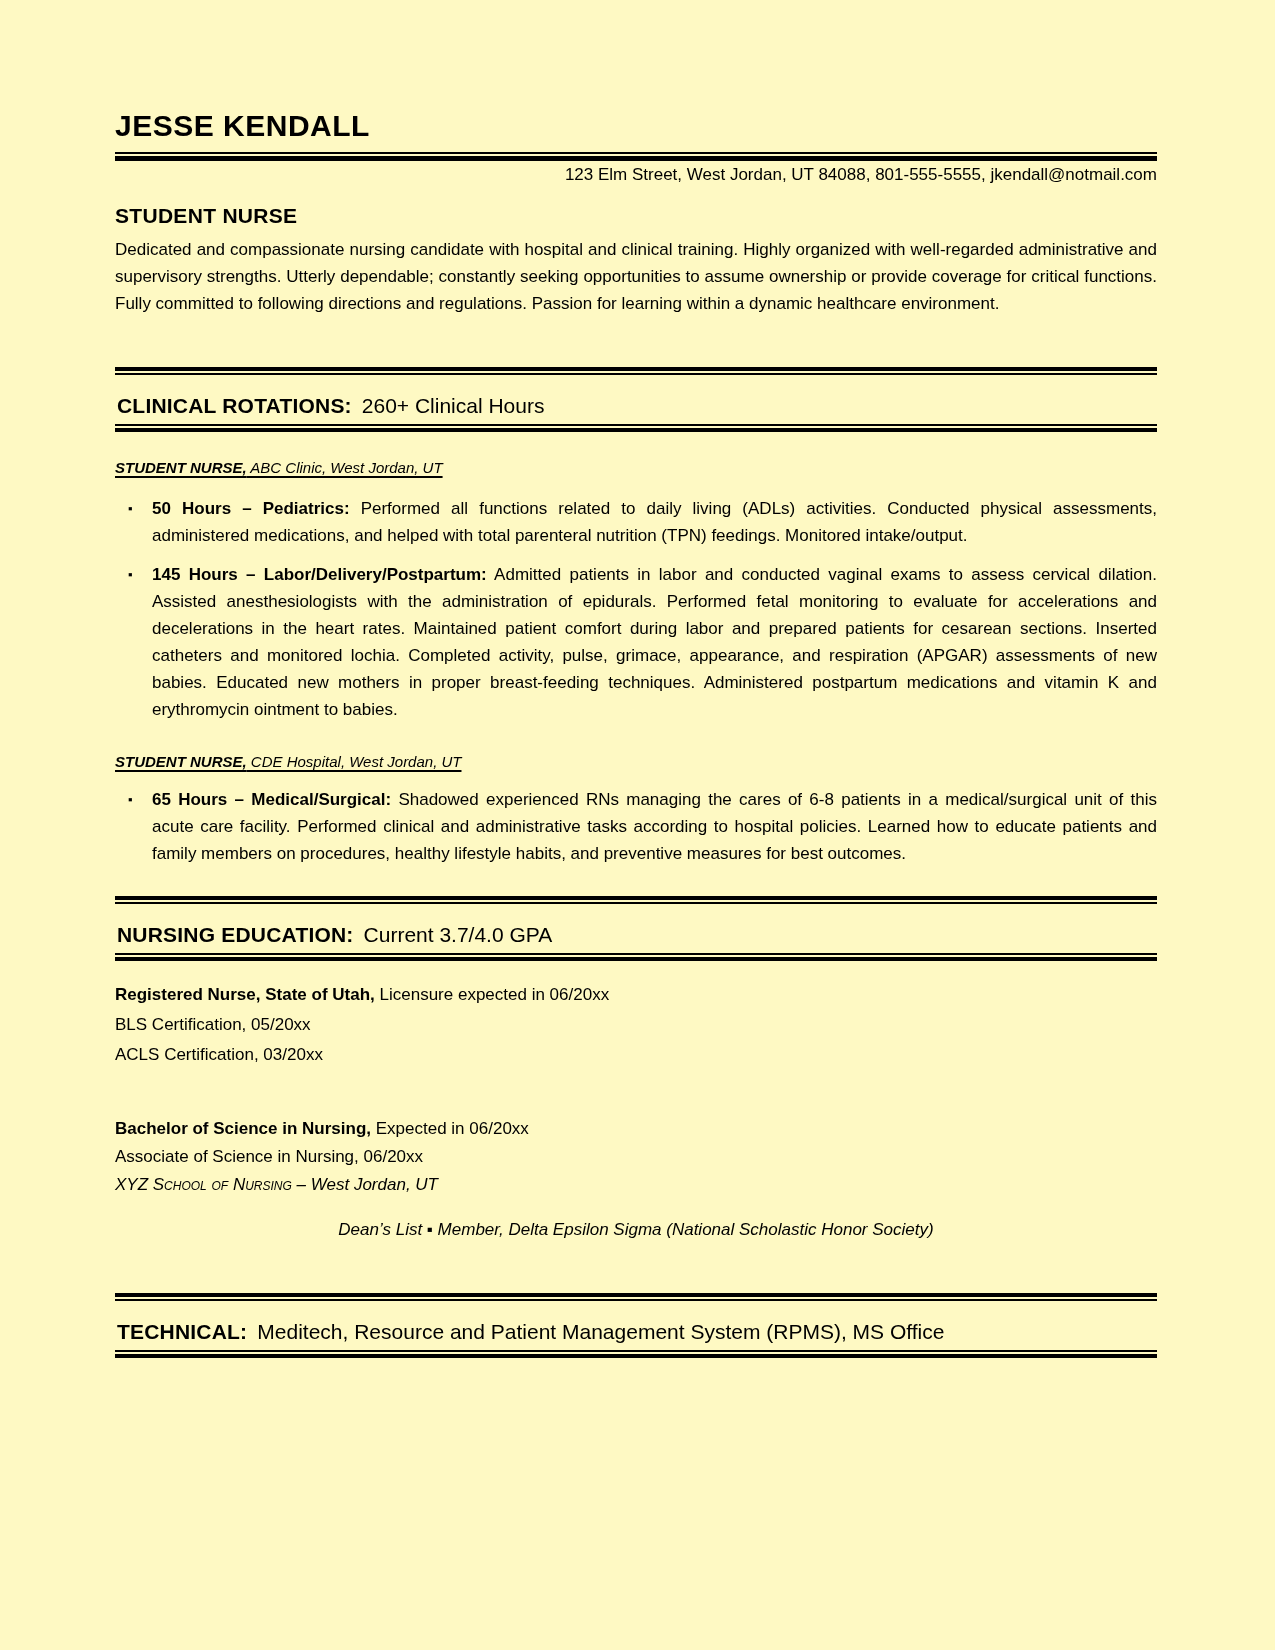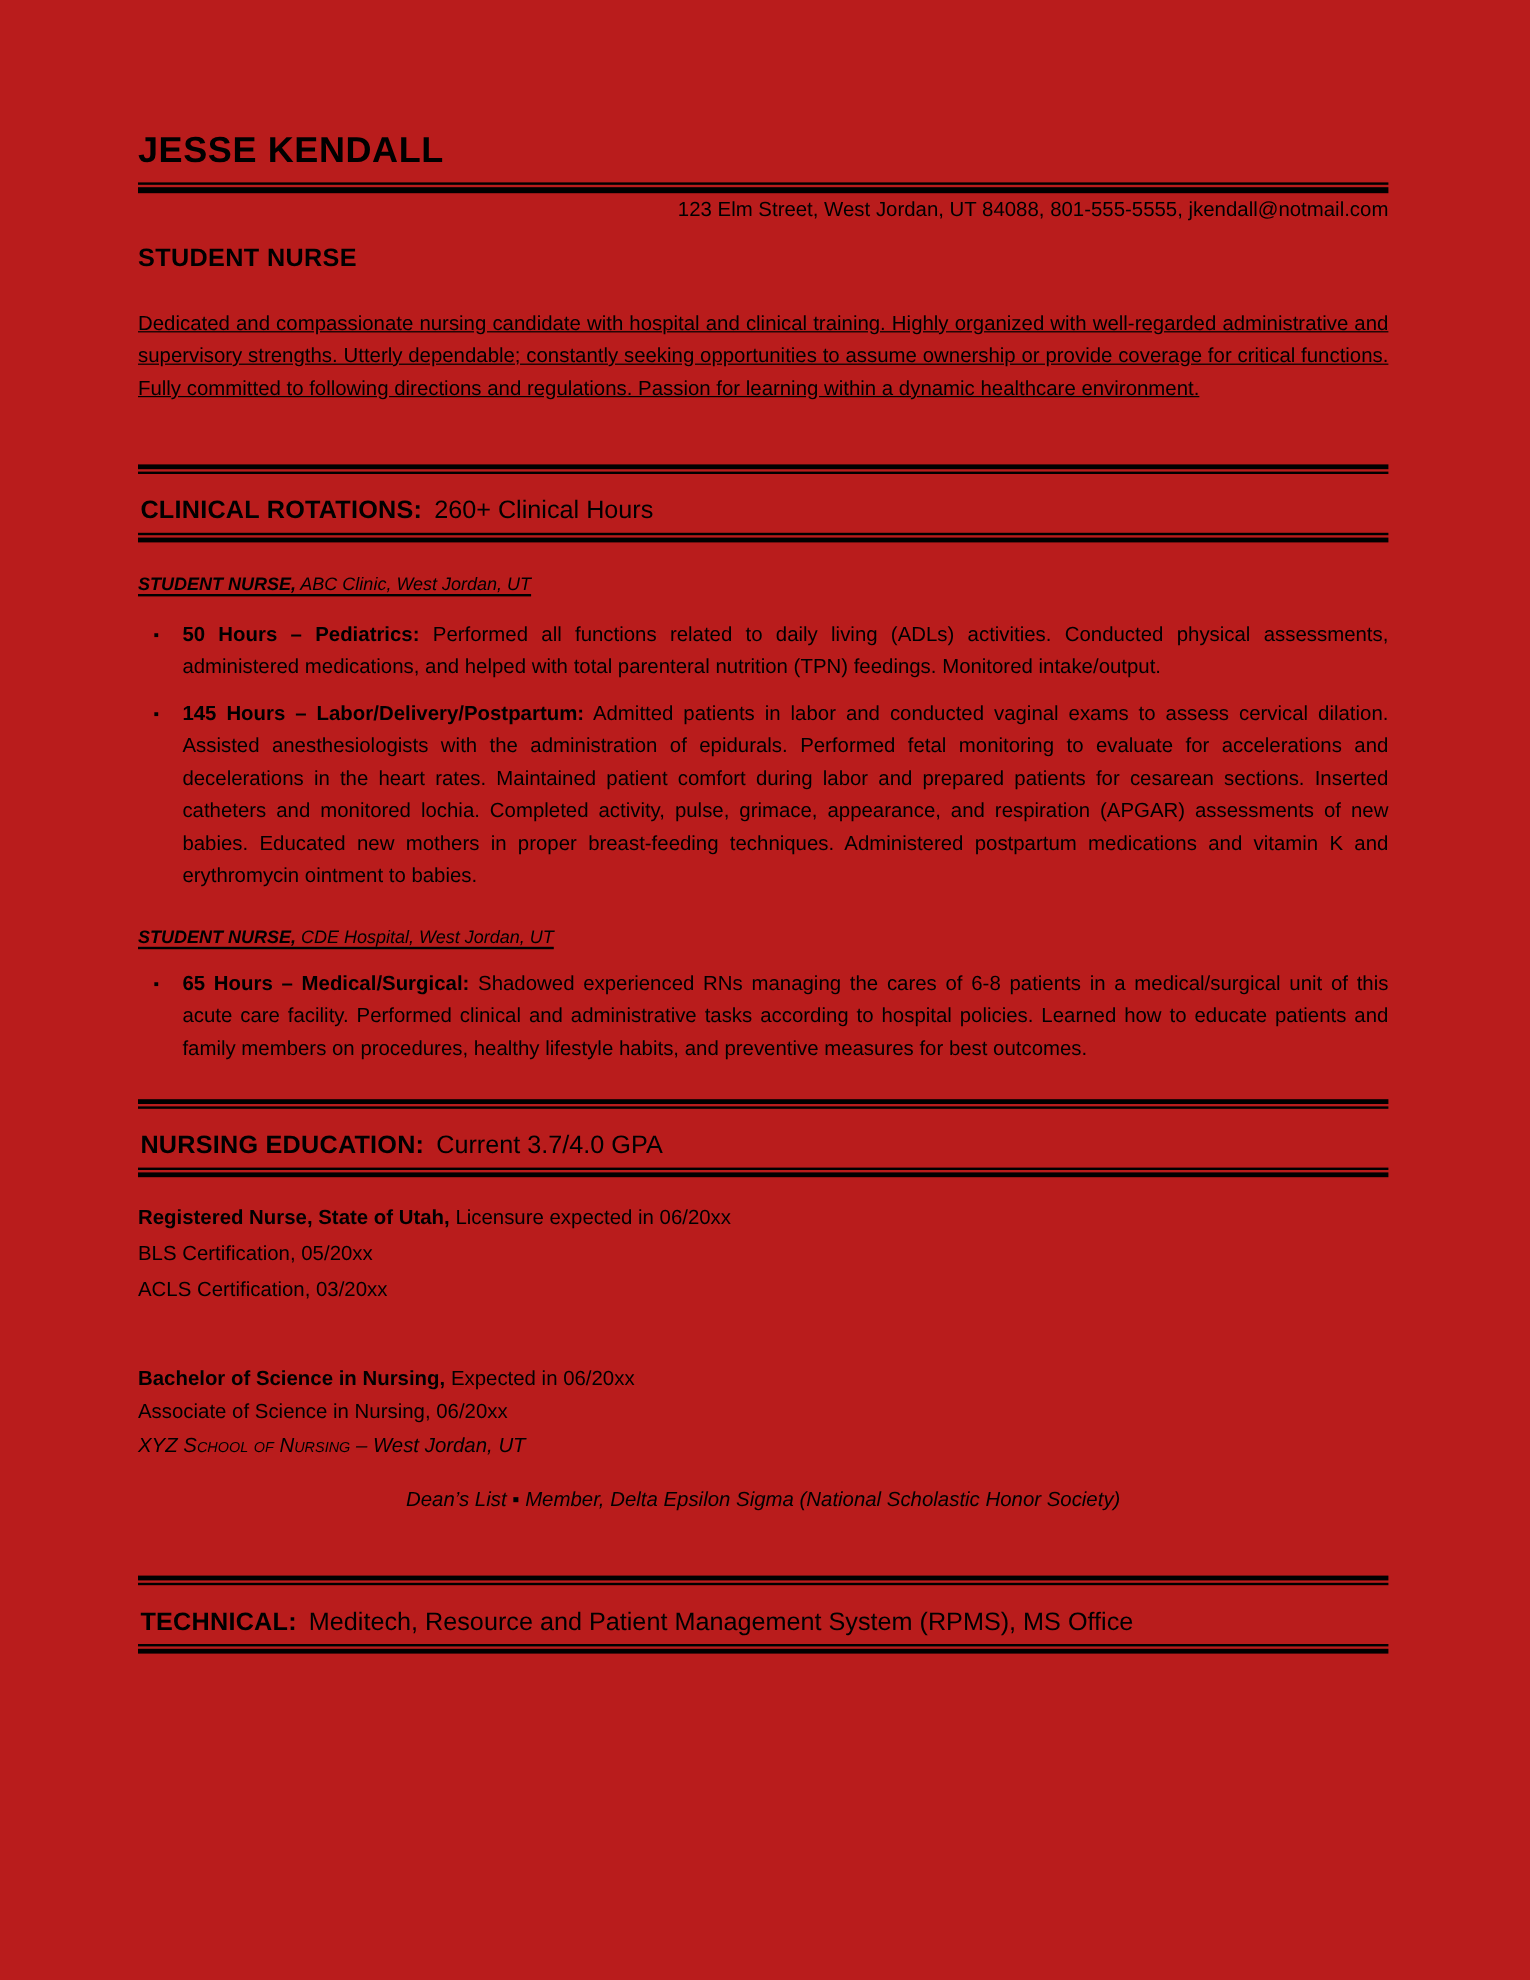--- a/index.html
+++ b/index.html
@@ -1,35 +1,35 @@
 <!DOCTYPE html>
 <html><head>
 <meta charset="utf-8">
 <style>
   * { margin:0; padding:0; box-sizing:border-box; }
   html,body { background:#ffffff; }
   .page {
-    width:1275px; height:1650px; background:#b91c1c; color:#000;
+    width:1275px; height:1650px; background:#fef9c3; color:#000;
     font-family:"Liberation Sans","DejaVu Sans",sans-serif;
     position:relative; overflow:hidden;
   }
   .content { padding:108px 118px 0 115px; }
 
   .name { font-size:30px; line-height:36px; font-weight:bold; letter-spacing:0.5px; }
 
   .rule-thin  { height:2px; background:#000; }
   .rule-thick { height:5px; background:#000; }
   .name-rule  { margin-top:8px; }
   .name-rule .rule-thick { margin-top:2px; }
 
   .contact { margin-top:4px; text-align:right; font-size:17px; line-height:20px; }
 
   .doc-title { margin-top:18px; font-size:21px; line-height:25px; font-weight:bold; letter-spacing:0.3px; }
 
-  .summary { margin-top:28px; font-size:17px; line-height:27px; text-align:justify;text-decoration:underline; }
+  .summary { margin-top:8px; font-size:17px; line-height:27px; text-align:justify; }
 
   
   .bar-rule-top .r4 { height:4px; background:#000; }
   .bar-rule-top .r2 { height:2px; background:#000; margin-top:2px; }
   .bar-rule-bot .r2 { height:2px; background:#000; }
   .bar-rule-bot .r4 { height:4px; background:#000; margin-top:2px; }
   .bar-text { padding:18px 2px 5px; font-size:21px; line-height:26px; }
   .bar-lead { font-weight:bold; letter-spacing:0.2px; }
   .bar-detail { margin-left:10px; }
 

